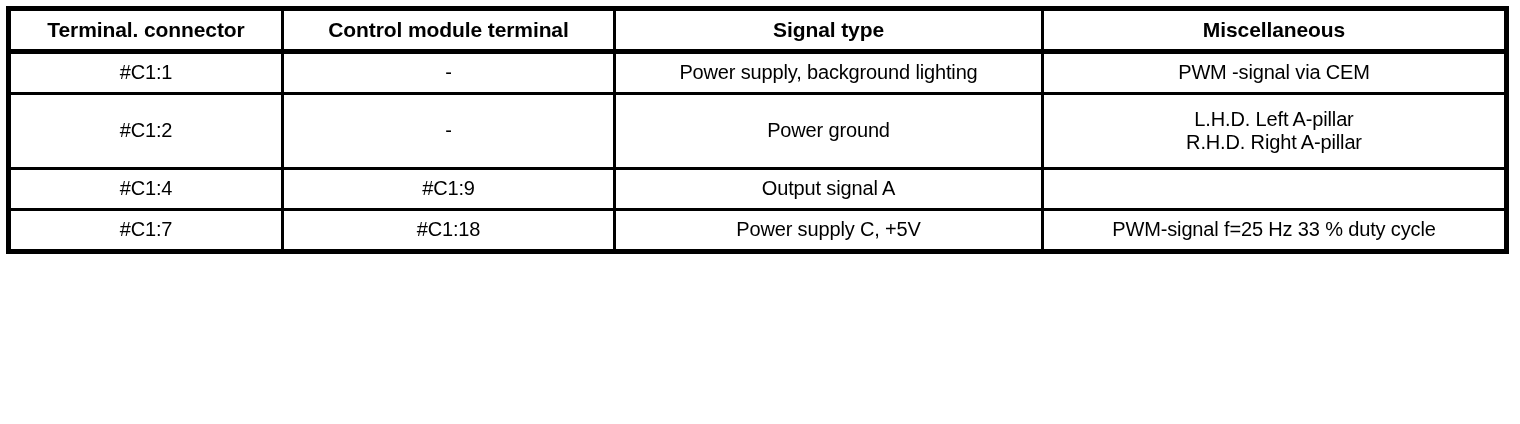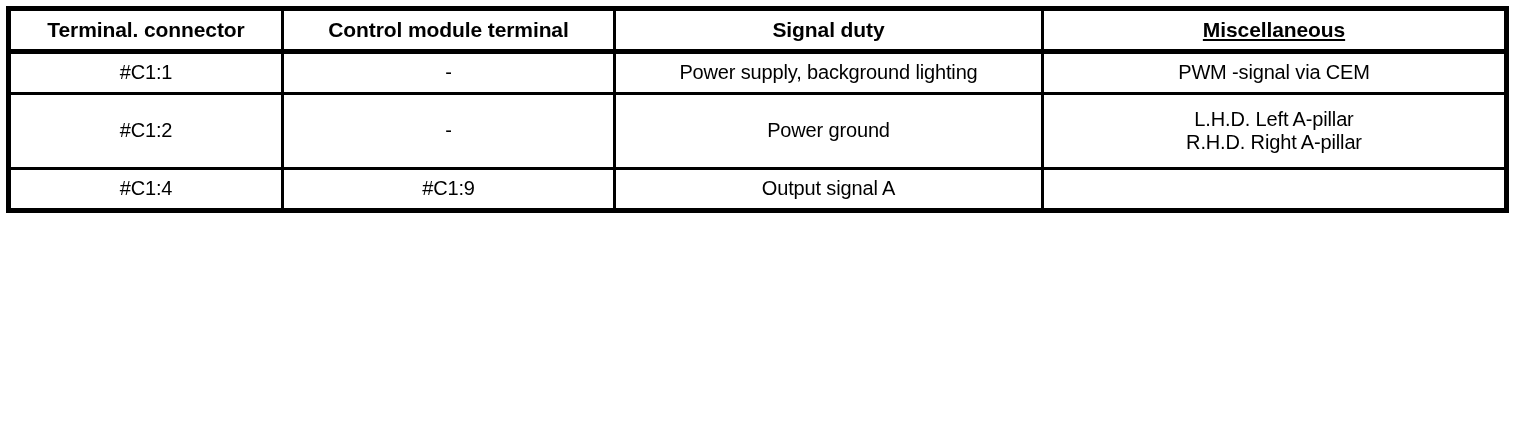--- a/index.html
+++ b/index.html
@@ -46,21 +46,21 @@
     font-weight: bold;
     text-align: center;
     vertical-align: middle;
     height: 36px;
     padding: 1px 6px;
     border-right: 3px solid #000;
     border-bottom: 5px solid #000;
     letter-spacing: -0.1px;
     white-space: nowrap;
   }
-  thead th:last-child { border-right: none; text-decoration: underline; }
+  thead th:last-child { border-right: none; }
 
   tbody td {
     font-size: 20px;
     font-weight: normal;
     text-align: center;
     vertical-align: middle;
     padding: 2px 7px;
     border-right: 3px solid #000;
     border-bottom: 3px solid #000;
     line-height: 1.16;
@@ -83,21 +83,21 @@
     <colgroup>
       <col class="c1">
       <col class="c2">
       <col class="c3">
       <col class="c4">
     </colgroup>
     <thead>
       <tr>
         <th>Terminal. connector</th>
         <th>Control module terminal</th>
-        <th>Signal duty</th>
+        <th>Signal type</th>
         <th>Miscellaneous</th>
       </tr>
     </thead>
     <tbody>
         <tr class="row-std">
           <td>#C1:1</td>
           <td>-</td>
           <td>Power supply, background lighting</td>
           <td>PWM -signal via CEM</td>
         </tr>
@@ -107,15 +107,21 @@
           <td>Power ground</td>
           <td>L.H.D. Left A-pillar
 R.H.D. Right A-pillar</td>
         </tr>
         <tr class="row-std">
           <td>#C1:4</td>
           <td>#C1:9</td>
           <td>Output signal A</td>
           <td class="empty-cell"></td>
         </tr>
+        <tr class="row-std">
+          <td>#C1:7</td>
+          <td>#C1:18</td>
+          <td>Power supply C, +5V</td>
+          <td>PWM-signal f=25 Hz 33 % duty cycle</td>
+        </tr>
       </tbody>
   </table>
 </div>
 
 </body></html>

